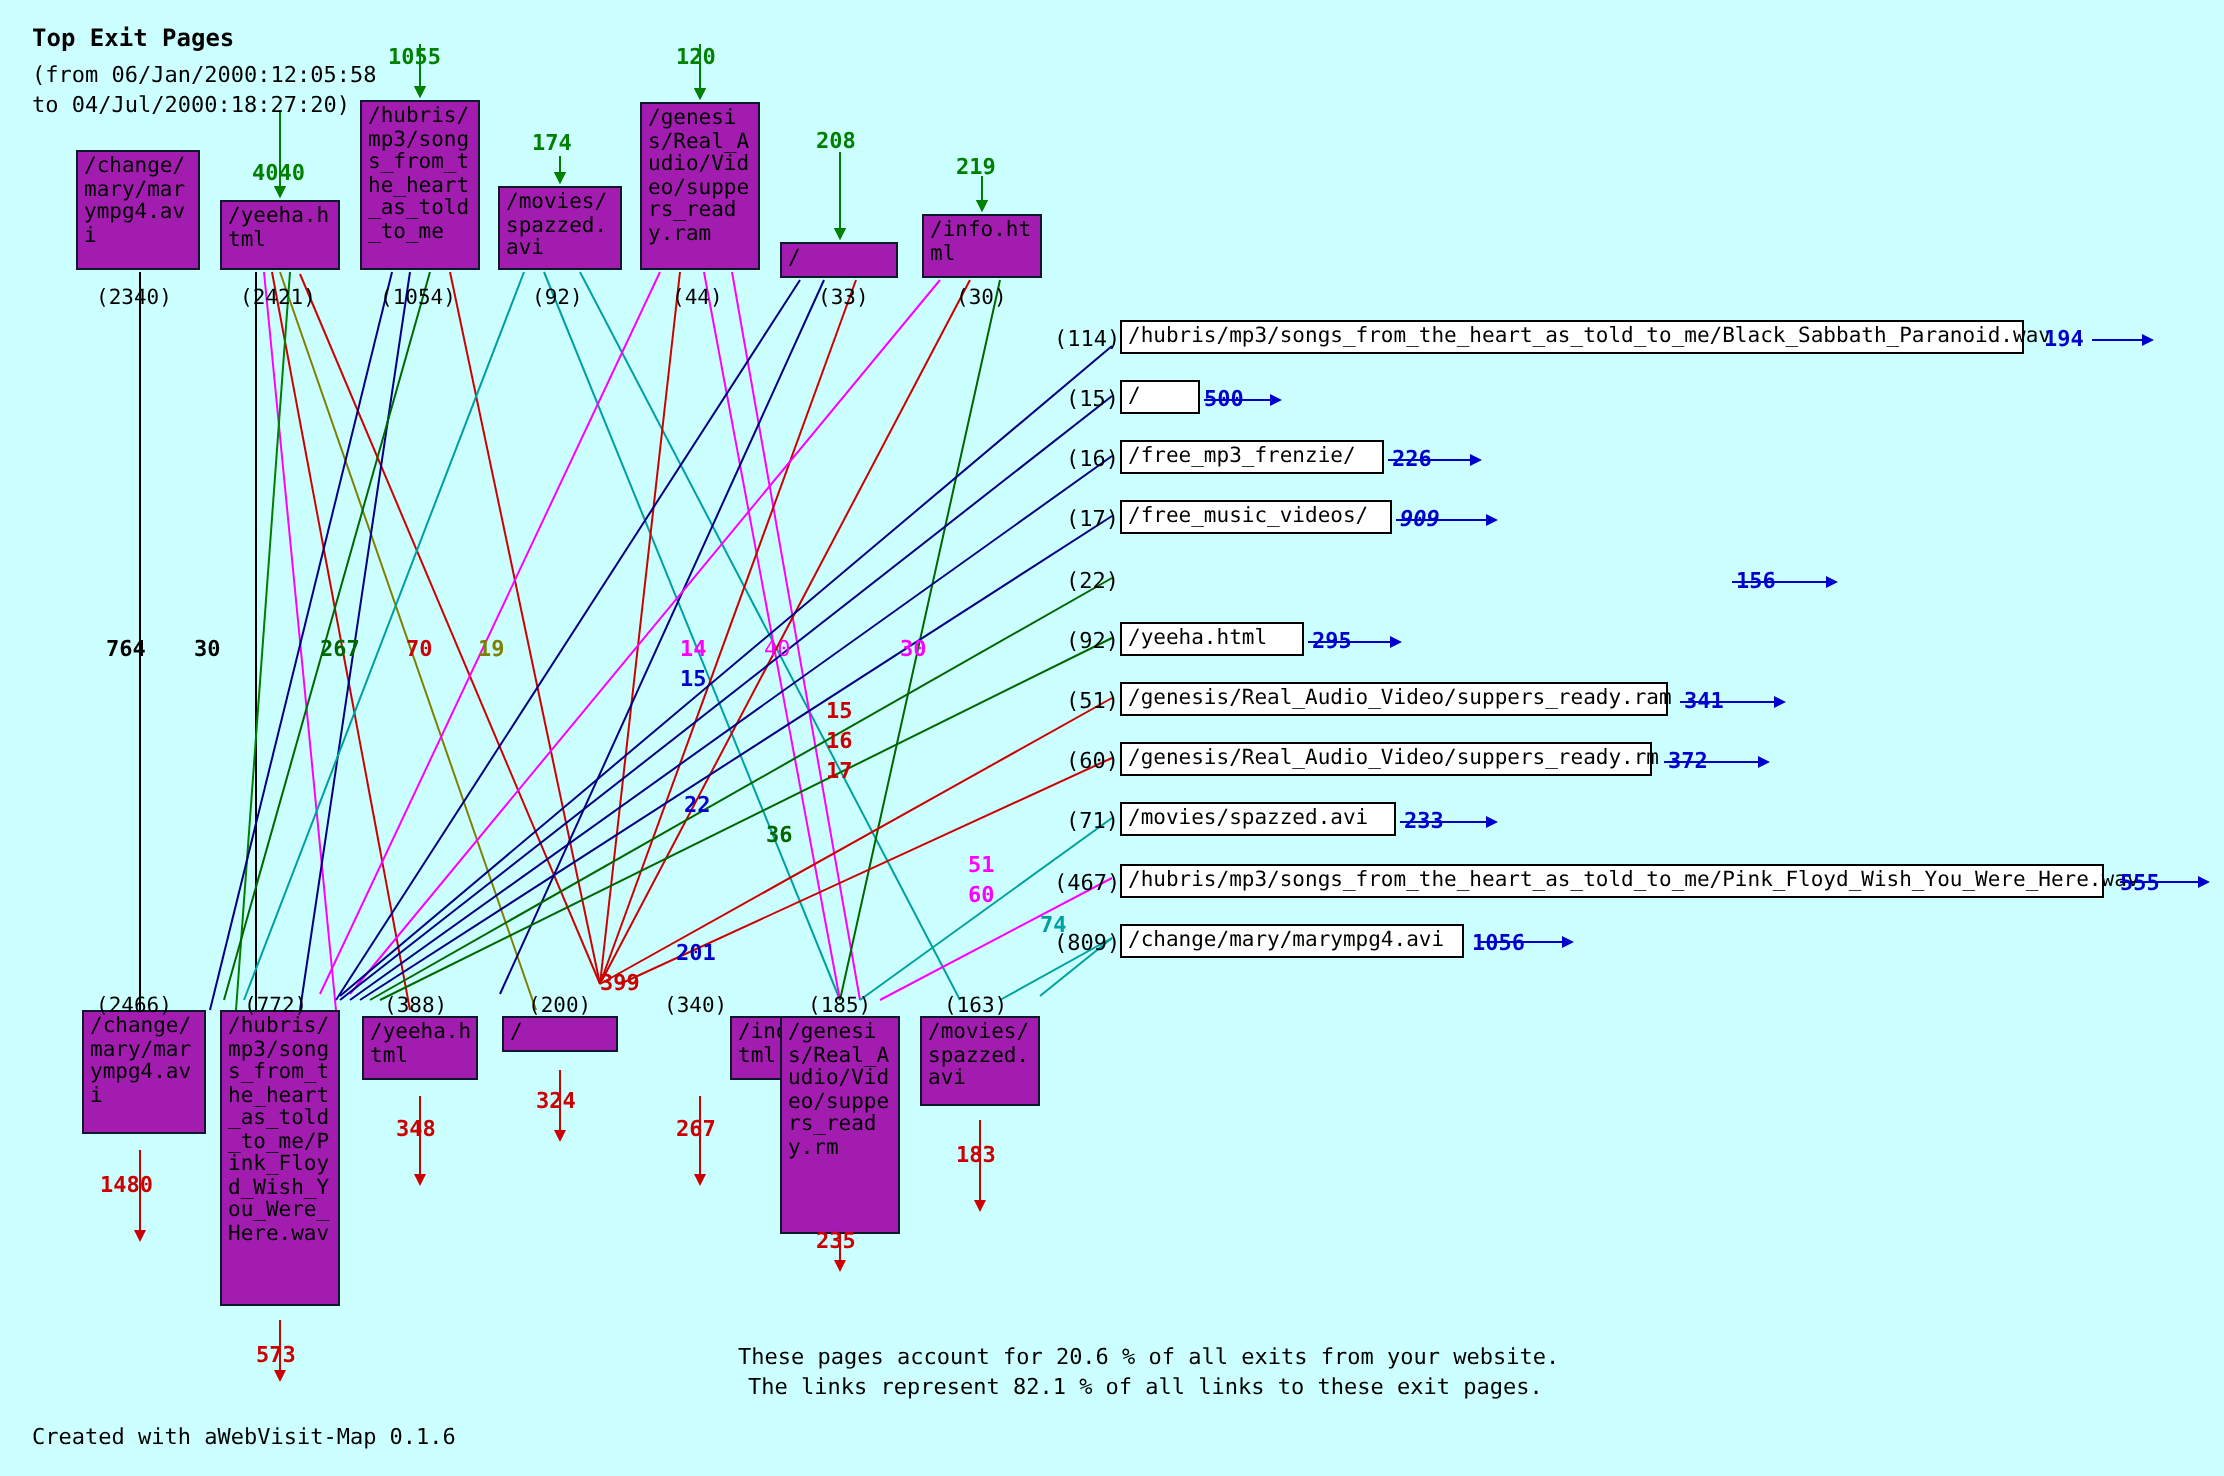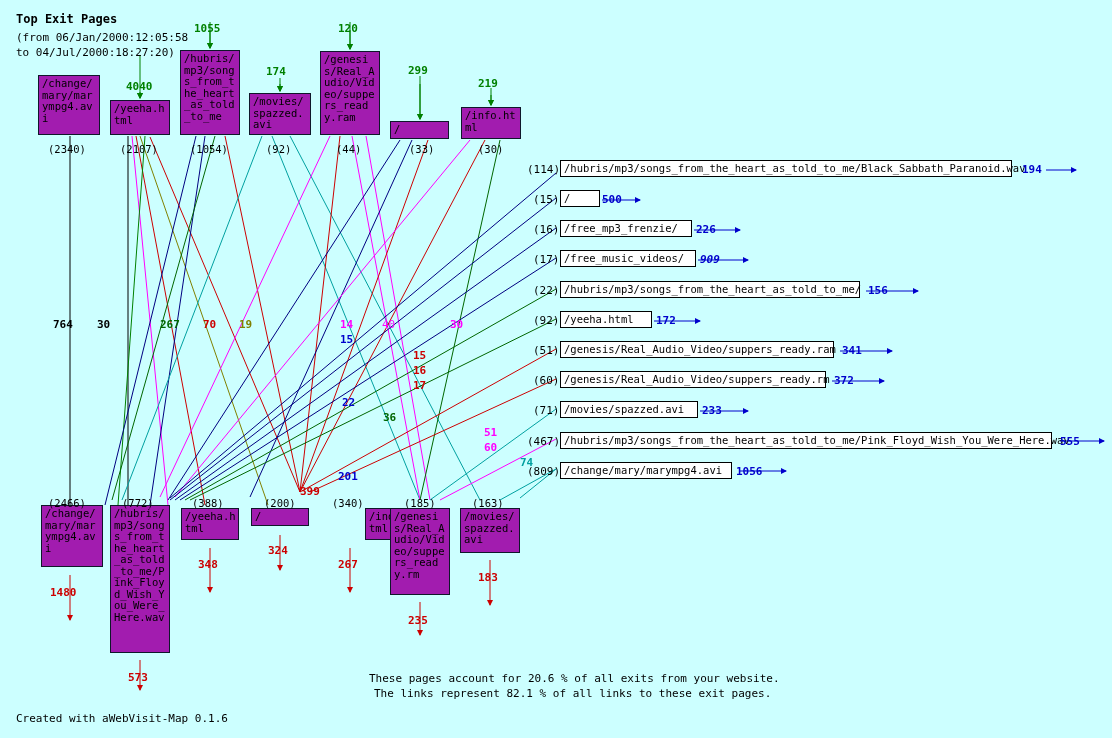--- a/index.html
+++ b/index.html
@@ -155,38 +155,38 @@
   </svg>
 
   <div class="lbl title" style="left:16px;top:12px;">Top Exit Pages</div>
   <div class="lbl" style="left:16px;top:31px;">(from 06/Jan/2000:12:05:58</div>
   <div class="lbl" style="left:16px;top:46px;">to 04/Jul/2000:18:27:20)</div>
 
   <div class="node" style="left:38px;top:75px;width:62px;height:60px;">/change/mary/marympg4.avi</div>
   <div class="lbl count" style="left:48px;top:143px;">(2340)</div>
 
   <div class="node" style="left:110px;top:100px;width:60px;height:35px;">/yeeha.html</div>
-  <div class="lbl count" style="left:120px;top:143px;">(2107)</div>
+  <div class="lbl count" style="left:120px;top:143px;">(2421)</div>
   <div class="lbl green" style="left:126px;top:80px;font-weight:bold;">4040</div>
 
   <div class="node" style="left:180px;top:50px;width:60px;height:85px;">/hubris/mp3/songs_from_the_heart_as_told_to_me</div>
   <div class="lbl count" style="left:190px;top:143px;">(1054)</div>
   <div class="lbl green" style="left:194px;top:22px;font-weight:bold;">1055</div>
 
   <div class="node" style="left:249px;top:93px;width:62px;height:42px;">/movies/spazzed.avi</div>
   <div class="lbl count" style="left:266px;top:143px;">(92)</div>
   <div class="lbl green" style="left:266px;top:65px;font-weight:bold;">174</div>
 
   <div class="node" style="left:320px;top:51px;width:60px;height:84px;">/genesis/Real_Audio/Video/suppers_ready.ram</div>
   <div class="lbl count" style="left:336px;top:143px;">(44)</div>
   <div class="lbl green" style="left:338px;top:22px;font-weight:bold;">120</div>
 
   <div class="node" style="left:390px;top:121px;width:59px;height:18px;">/</div>
   <div class="lbl count" style="left:409px;top:143px;">(33)</div>
-  <div class="lbl green" style="left:408px;top:64px;font-weight:bold;">299</div>
+  <div class="lbl green" style="left:408px;top:64px;font-weight:bold;">208</div>
 
   <div class="node" style="left:461px;top:107px;width:60px;height:32px;">/info.html</div>
   <div class="lbl count" style="left:478px;top:143px;">(30)</div>
   <div class="lbl green" style="left:478px;top:77px;font-weight:bold;">219</div>
 
   <div class="lbl black" style="left:53px;top:318px;font-weight:bold;">764</div>
   <div class="lbl black" style="left:97px;top:318px;font-weight:bold;">30</div>
   <div class="lbl dgreen" style="left:160px;top:318px;font-weight:bold;">267</div>
   <div class="lbl red" style="left:203px;top:318px;font-weight:bold;">70</div>
   <div class="lbl olive" style="left:239px;top:318px;font-weight:bold;">19</div>
@@ -219,21 +219,21 @@
 
   <div class="lbl count" style="left:264px;top:497px;">(200)</div>
   <div class="node" style="left:251px;top:508px;width:58px;height:18px;">/</div>
   <div class="lbl red" style="left:268px;top:544px;font-weight:bold;">324</div>
 
   <div class="lbl count" style="left:332px;top:497px;">(340)</div>
   <div class="node" style="left:321px;top:508px;width:58px;height:32px;margin-left:44px;">/index.html</div>
   <div class="lbl red" style="left:338px;top:558px;font-weight:bold;">267</div>
 
   <div class="lbl count" style="left:404px;top:497px;">(185)</div>
-  <div class="node" style="left:390px;top:508px;width:60px;height:87px;">/genesis/Real_Audio/Video/suppers_ready.rm</div>
+  <div class="node" style="left:390px;top:508px;width:60px;height:109px;">/genesis/Real_Audio/Video/suppers_ready.rm</div>
   <div class="lbl red" style="left:408px;top:614px;font-weight:bold;">235</div>
 
   <div class="lbl count" style="left:472px;top:497px;">(163)</div>
   <div class="node" style="left:460px;top:508px;width:60px;height:45px;">/movies/spazzed.avi</div>
   <div class="lbl red" style="left:478px;top:571px;font-weight:bold;">183</div>
 
   <div class="exitnum" style="left:527px;top:163px;">(114)</div>
   <div class="exitbox" style="left:560px;top:160px;width:452px;">/hubris/mp3/songs_from_the_heart_as_told_to_me/Black_Sabbath_Paranoid.wav</div>
   <div class="exitarrow" style="left:1022px;top:163px;">194</div>
 
@@ -243,26 +243,25 @@
 
   <div class="exitnum" style="left:533px;top:223px;">(16)</div>
   <div class="exitbox" style="left:560px;top:220px;width:132px;">/free_mp3_frenzie/</div>
   <div class="exitarrow" style="left:696px;top:223px;">226</div>
 
   <div class="exitnum" style="left:533px;top:253px;">(17)</div>
   <div class="exitbox" style="left:560px;top:250px;width:136px;">/free_music_videos/</div>
   <div class="exitarrow" style="left:700px;top:253px;font-style:italic;">909</div>
 
   <div class="exitnum" style="left:533px;top:284px;">(22)</div>
-  <div class="exitbox" style="left:560px;top:281px;width:300px;">/hubris/mp3/songs_from_the_heart_as_told_to_me/</div>
   <div class="exitarrow" style="left:868px;top:284px;">156</div>
 
   <div class="exitnum" style="left:533px;top:314px;">(92)</div>
   <div class="exitbox" style="left:560px;top:311px;width:92px;">/yeeha.html</div>
-  <div class="exitarrow" style="left:656px;top:314px;">172</div>
+  <div class="exitarrow" style="left:656px;top:314px;">295</div>
 
   <div class="exitnum" style="left:533px;top:344px;">(51)</div>
   <div class="exitbox" style="left:560px;top:341px;width:274px;">/genesis/Real_Audio_Video/suppers_ready.ram</div>
   <div class="exitarrow" style="left:842px;top:344px;">341</div>
 
   <div class="exitnum" style="left:533px;top:374px;">(60)</div>
   <div class="exitbox" style="left:560px;top:371px;width:266px;">/genesis/Real_Audio_Video/suppers_ready.rm</div>
   <div class="exitarrow" style="left:834px;top:374px;">372</div>
 
   <div class="exitnum" style="left:533px;top:404px;">(71)</div>

